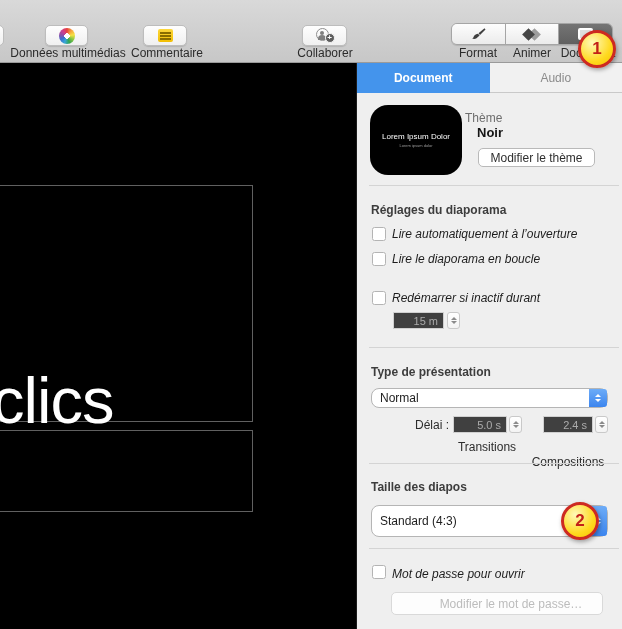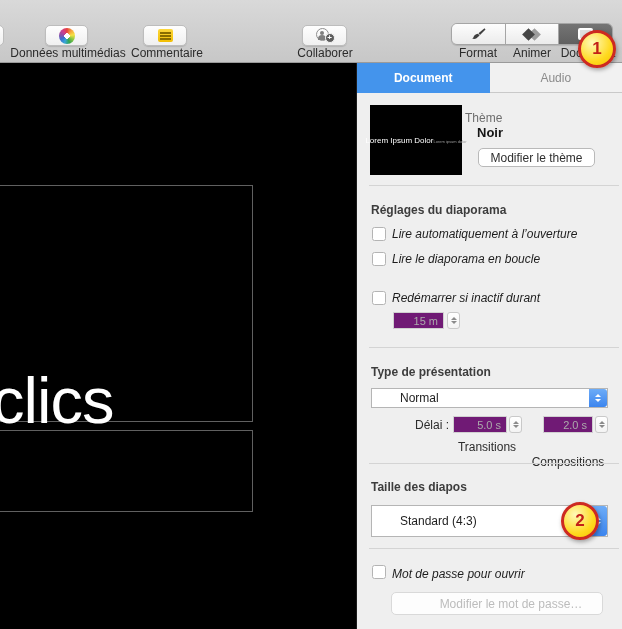--- a/index.html
+++ b/index.html
@@ -77,53 +77,53 @@
     position:absolute;left:356px;top:63px;width:266px;height:566px;
     background:#efefef;border-left:1px solid #1c1c1c;box-sizing:border-box;
   }
   .tabs{position:absolute;left:0;top:0;width:100%;height:30px;display:flex;}
   .tab{flex:1;display:flex;align-items:center;justify-content:center;font-size:12px;box-sizing:border-box;}
   .tab.selected{background:#4494ec;color:#ffffff;font-weight:bold;}
   .tab.idle{background:#f1f1f1;color:#8b8b8b;border-bottom:1px solid #c9c9c9;}
   .divider{position:absolute;left:12px;width:250px;height:1px;background:#d4d4d4;}
   .sec-header{position:absolute;font-size:12px;font-weight:bold;color:#3d3d3d;white-space:nowrap;}
   
-  .thumb{position:absolute;left:13px;top:42px;width:92px;height:70px;background:#000;display:flex;flex-direction:row;align-items:center;justify-content:center;}
+  .thumb{position:absolute;left:13px;top:42px;width:92px;height:70px;background:#000;display:flex;flex-direction:column;align-items:center;justify-content:center;border-radius:18px;}
   .thumb-title{color:#fff;font-size:8px;white-space:nowrap;}
   .thumb-sub{color:#9a9a9a;font-size:4px;margin-top:2px;white-space:nowrap;}
   .theme-label{position:absolute;left:108px;top:48px;font-size:12px;color:#6e6e6e;}
   .theme-name{position:absolute;left:120px;top:62px;font-size:13px;font-weight:bold;color:#141414;}
   .btn{
     position:absolute;box-sizing:border-box;background:#ffffff;border:1px solid #b9b9b9;
     border-radius:5px;font-size:12px;color:#2f2f2f;display:flex;align-items:center;justify-content:center;
     white-space:nowrap;
   }
   .btn.disabled{border-color:#d9d9d9;color:#bcbcbc;background:#fdfdfd;padding-left:28px;}
   
   .checkbox{position:absolute;width:14px;height:14px;background:#fff;border:1px solid #b4b4b4;border-radius:2.5px;box-sizing:border-box;}
   .cb-label{position:absolute;font-size:12px;color:#1d1d1d;white-space:nowrap;font-style:italic;}
   .cb-hint{position:absolute;font-size:11px;color:#9b9b9b;white-space:nowrap;}
   
   .field{
-    position:absolute;height:17px;background:#701a75;border:1px solid #d0d0d0;box-sizing:border-box;
+    position:absolute;height:17px;background:#404040;border:1px solid #d0d0d0;box-sizing:border-box;
     font-size:11px;color:#ababab;display:flex;align-items:center;justify-content:flex-end;
     padding-right:5px;border-radius:1px;
   }
   .stepper{
     position:absolute;width:13px;height:17px;background:linear-gradient(#ffffff,#f3f3f3);
     border:1px solid #c9c9c9;border-radius:3px;box-sizing:border-box;
     display:flex;flex-direction:column;align-items:center;justify-content:center;gap:1px;
   }
   .tri-up{width:0;height:0;border-left:3px solid transparent;border-right:3px solid transparent;border-bottom:3.5px solid #8a8a8a;}
   .tri-dn{width:0;height:0;border-left:3px solid transparent;border-right:3px solid transparent;border-top:3.5px solid #8a8a8a;}
   
   .dropdown{
     position:absolute;left:14px;width:237px;height:20px;background:#ffffff;
-    border:1px solid #b5b5b5;border-radius:0;box-sizing:border-box;
-    display:flex;align-items:center;padding-left:20px;
+    border:1px solid #b5b5b5;border-radius:8px;box-sizing:border-box;
+    display:flex;align-items:center;
   }
   .dd-text{font-size:12px;color:#1d1d1d;padding-left:8px;flex:1;white-space:nowrap;}
   .dd-cap{
     width:18px;height:100%;border-radius:0 3px 3px 0;
     background:linear-gradient(#6dacf7,#3c85ee);
     display:flex;flex-direction:column;align-items:center;justify-content:center;gap:1.5px;
   }
   .dd-cap .tri-up{border-bottom-color:#fff;}
   .dd-cap .tri-dn{border-top-color:#fff;}
   .small-label{position:absolute;font-size:12px;color:#2c2c2c;white-space:nowrap;}
@@ -235,21 +235,21 @@
         <span class="tri-dn"></span>
     </span>
   </div>
 
   <div class="small-label" style="left:16px;top:355px;width:76px;text-align:right;">Délai :</div>
   <div class="field" style="left:96px;top:353px;width:54px;">5.0 s</div>
   <div class="stepper" style="left:152px;top:353px;">
     <span class="tri-up"></span>
       <span class="tri-dn"></span>
   </div>
-  <div class="field" style="left:186px;top:353px;width:50px;">2.0 s</div>
+  <div class="field" style="left:186px;top:353px;width:50px;">2.4 s</div>
   <div class="stepper" style="left:238px;top:353px;">
     <span class="tri-up"></span>
       <span class="tri-dn"></span>
   </div>
   <div class="small-label" style="left:90px;top:377px;width:80px;text-align:center;">Transitions</div>
   <div class="small-label" style="left:168px;top:392px;width:86px;text-align:center;">Compositions</div>
 
   <div class="divider" style="top:400px;"></div>
 
   <div class="sec-header" style="left:14px;top:417px;">Taille des diapos</div>

